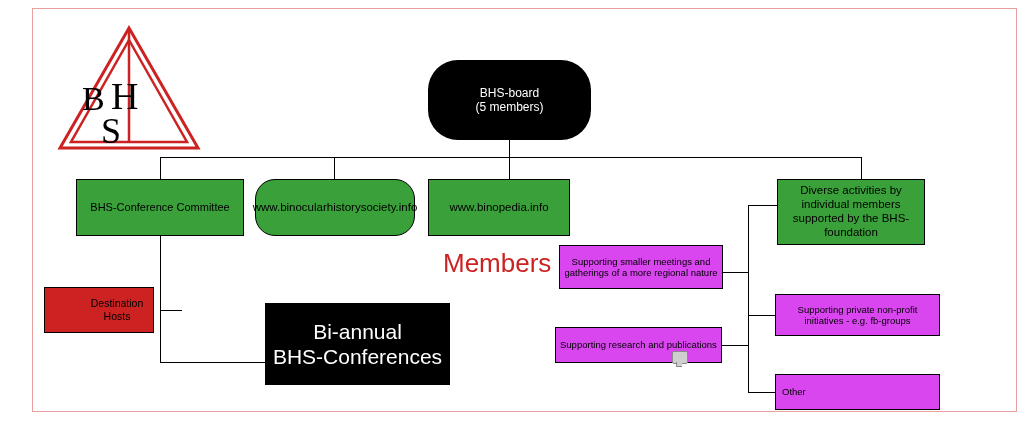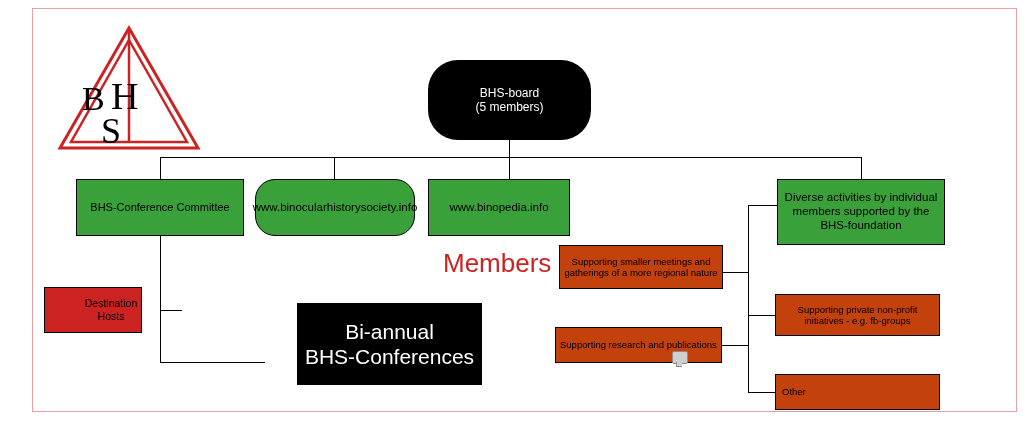--- a/index.html
+++ b/index.html
@@ -43,21 +43,21 @@
     background: #3aa03a;
     color: #000000;
     border: 1px solid #000000;
   }
   .box-red {
     background: #cc2222;
     color: #000000;
     border: 1px solid #000000;
   }
   .box-yellow {
-    background: #c2410c;
+    background: #d946ef;
     color: #000000;
     border: 1px solid #000000;
   }
   .line {
     position: absolute;
     background: #000000;
   }
   .line-h { height: 1px; }
   .line-v { width: 1px; }
 
@@ -166,29 +166,29 @@
   </div>
 
   <div class="box box-green" style="left:255px; top:179px; width:160px; height:57px; font-size:11.5px; padding:0 6px;border-radius:20px;">
     <span>www.binocularhistorysociety.info</span>
   </div>
 
   <div class="box box-green" style="left:428px; top:179px; width:142px; height:57px; font-size:11.5px;">
     <span>www.binopedia.info</span>
   </div>
 
-  <div class="box box-green" style="left:777px; top:179px; width:168px; height:66px; font-size:11.5px; padding:0 6px;">
+  <div class="box box-green" style="left:777px; top:179px; width:148px; height:66px; font-size:11.5px; padding:0 6px;">
     <span>Diverse activities by individual members supported by the BHS-foundation</span>
   </div>
 
-  <div class="box box-red" style="left:44px; top:287px; width:98px; height:46px; font-size:10.5px;padding-left:36px;">
+  <div class="box box-red" style="left:44px; top:287px; width:110px; height:46px; font-size:10.5px;padding-left:36px;">
     <span>Destination Hosts</span>
   </div>
 
-  <div class="box box-black" style="left:265px; top:303px; width:185px; height:82px; font-size:21px; flex-direction:column;margin-left:32px;">
+  <div class="box box-black" style="left:265px; top:303px; width:185px; height:82px; font-size:21px; flex-direction:column;">
     <span>Bi-annual</span>
     <span>BHS-Conferences</span>
   </div>
 
   <div class="box box-yellow" style="left:559px; top:245px; width:164px; height:44px; font-size:9.5px; padding:0 4px;">
     <span>Supporting smaller meetings and gatherings of a more regional nature</span>
   </div>
 
   <div class="box box-yellow" style="left:555px; top:327px; width:167px; height:36px; font-size:9.5px; padding:0 4px; justify-content:flex-start; text-align:left;">
     <span>Supporting research and publications</span>

